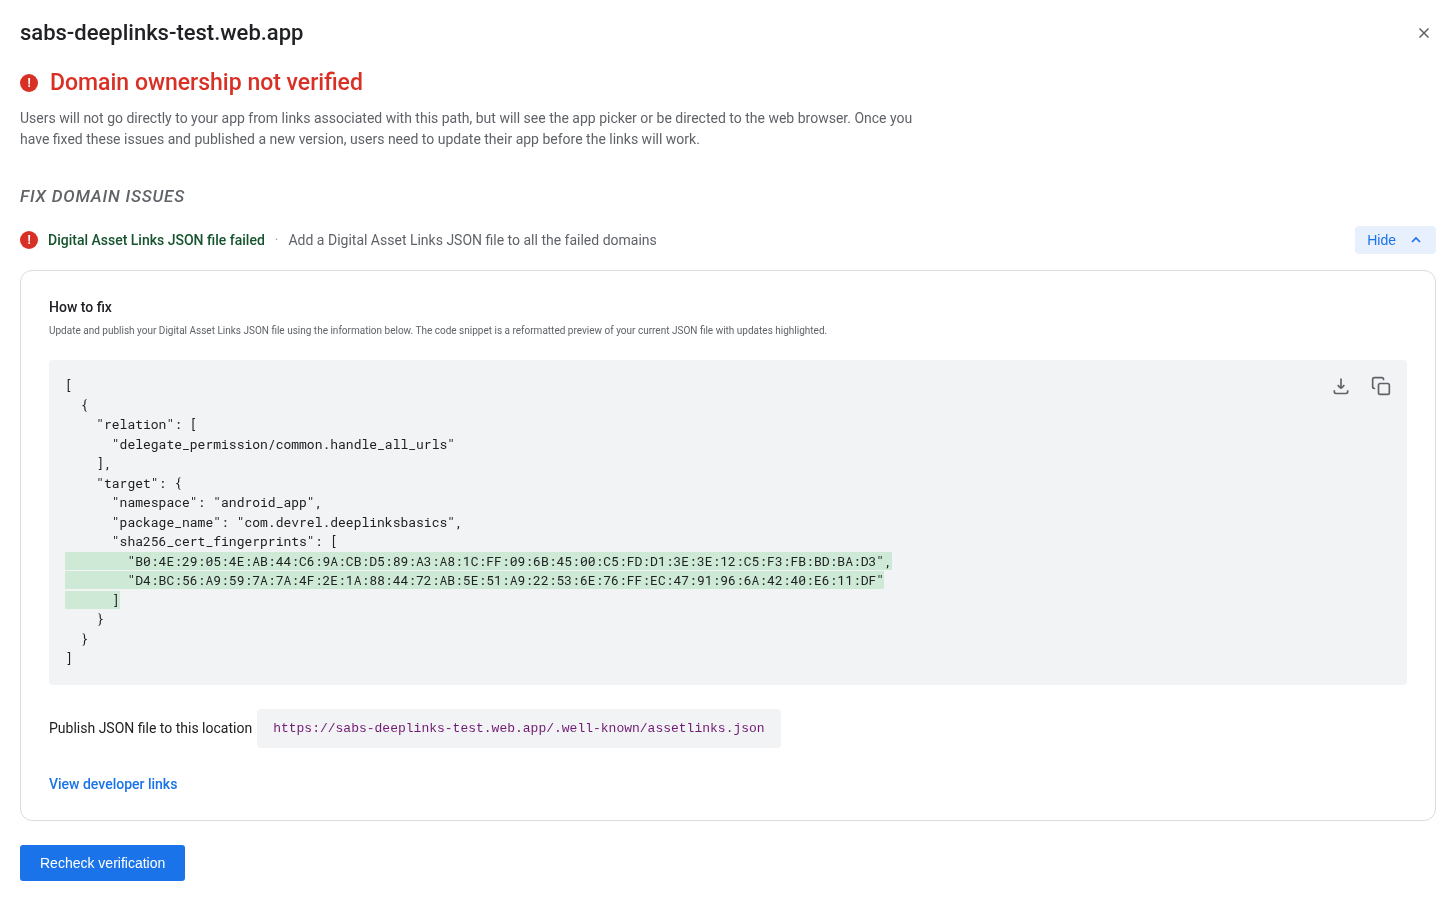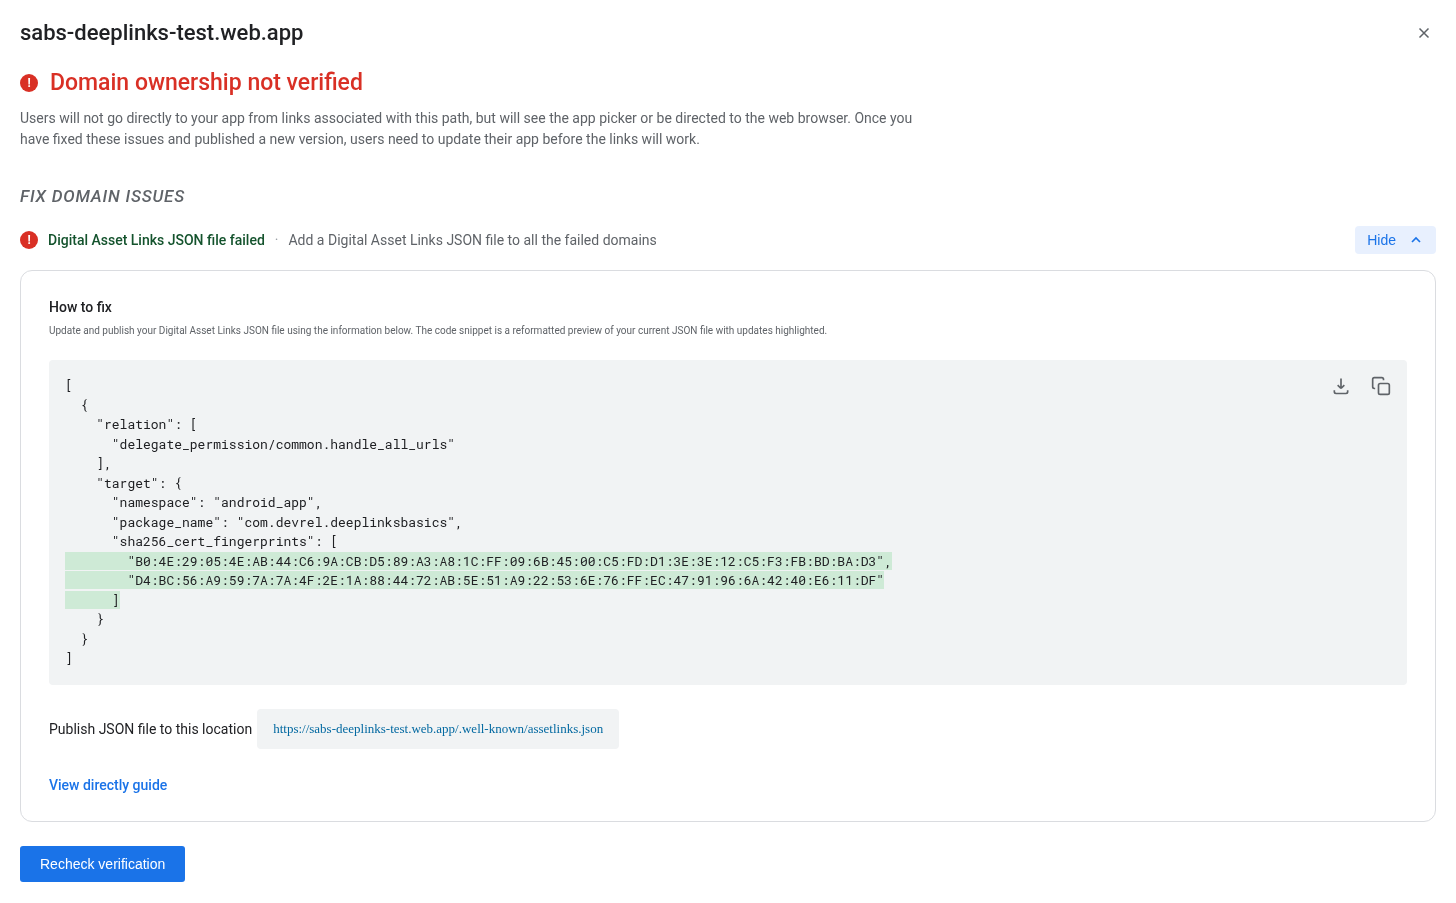--- a/index.html
+++ b/index.html
@@ -165,23 +165,23 @@
       margin-bottom: 28px;
     }
     .publish-label {
       color: #202124;
       font-size: 14px;
     }
     .publish-url {
       background: #f1f3f4;
       padding: 12px 16px;
       border-radius: 4px;
-      font-family: Liberation Serif, serif;
+      font-family: Liberation Mono, monospace;
       font-size: 13px;
-      color: #0369a1;
+      color: #701a75;
     }
     .dev-guide-link {
       color: #1a73e8;
       font-size: 14px;
       font-weight: 500;
       text-decoration: none;
       cursor: pointer;
     }
     .recheck-btn {
       background: #1a73e8;
@@ -263,19 +263,19 @@
 <span>    }</span>
 <span>  }</span>
 <span>]</span></div>
   </div>
 
   <div class="publish-row">
     <div class="publish-label">Publish JSON file to this location</div>
     <div class="publish-url">https://sabs-deeplinks-test.web.app/.well-known/assetlinks.json</div>
   </div>
 
-  <a class="dev-guide-link">View directly guide</a>
+  <a class="dev-guide-link">View developer links</a>
 </div>
 
 <button class="recheck-btn">Recheck verification</button>
 
 
 
 
 </body></html>

